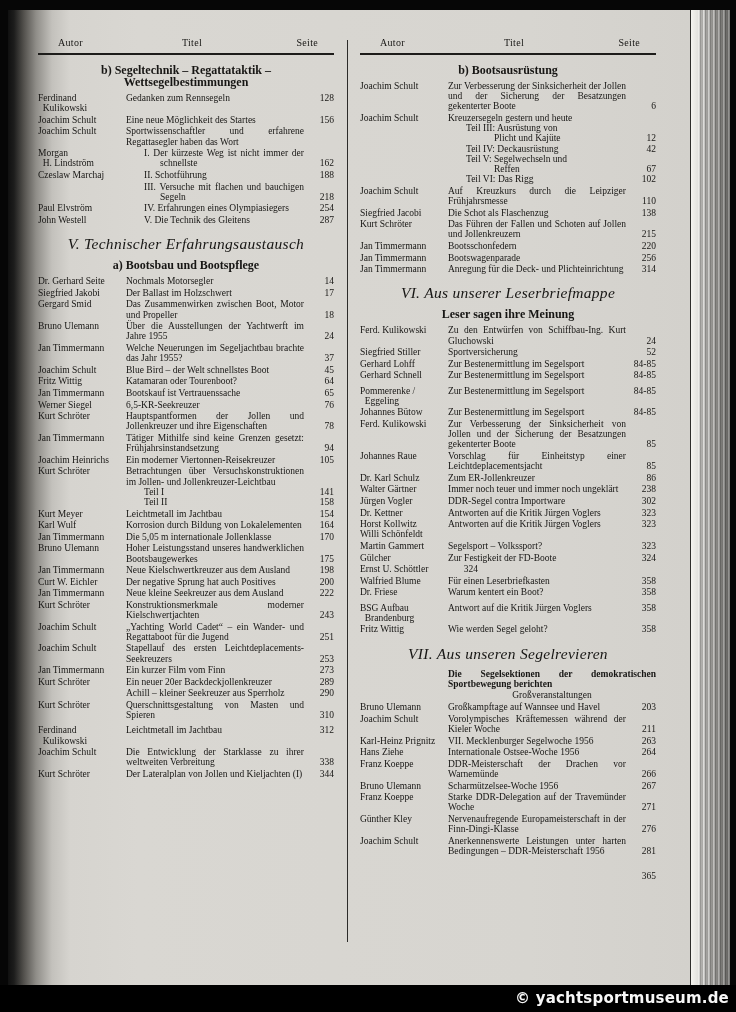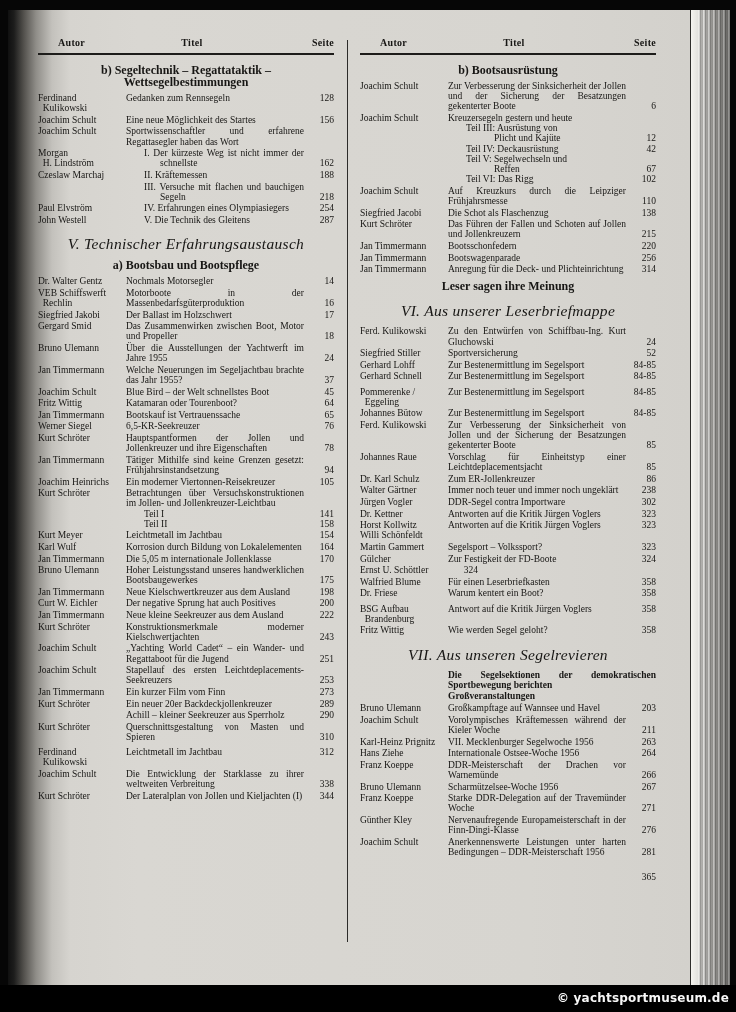--- a/index.html
+++ b/index.html
@@ -22,46 +22,46 @@
   }
   .edges{
     position:absolute;left:698px;top:10px;width:32px;height:975px;
     background:
       linear-gradient(90deg,rgba(255,255,255,.25),rgba(0,0,0,.38)),
       repeating-linear-gradient(90deg,#dddcd8 0px,#f0efec 1px,#7e7d79 2.5px,#b4b2ad 4px,#8b8a86 5px);
   }
   .bottombar{
     position:absolute;left:0;bottom:0;width:736px;height:27px;background:#000;
     color:#f7f7f7;font-family:"DejaVu Sans", sans-serif;font-weight:700;
-    font-size:12px;line-height:26px;text-align:right;
+    font-size:15px;line-height:26px;text-align:right;
     padding-right:7px;box-sizing:border-box;letter-spacing:.2px;
   }
   
   .content{
     position:absolute;left:30px;top:28px;width:618px;height:944px;
     overflow:hidden;color:#171614;
   }
   .divider{
     position:absolute;left:309px;top:2px;width:1px;height:902px;background:#2c2b29;
   }
   .colwrap{display:flex;}
   .col{width:296px;font-size:9.5px;line-height:10.2px;}
   .col + .col{margin-left:26px;}
-  .chead{position:relative;height:13px;font-size:10px;letter-spacing:.3px;font-weight:bold;}
+  .chead{position:relative;height:13px;font-size:10px;letter-spacing:.3px;}
   .chead .ha{position:absolute;left:20px;}
   .chead .ht{position:absolute;left:12px;right:0;text-align:center;}
-  .chead .hs{position:absolute;right:0;}
+  .chead .hs{position:absolute;right:16px;}
   .crule{border-bottom:2px solid #1d1c1a;margin-top:2px;margin-bottom:9px;}
   
   .blk.section{font-weight:700;text-align:center;white-space:pre-line;
     margin:6px 0 5px;font-size:12px;line-height:12px;}
   .blk.chapter{font-style:italic;text-align:center;font-size:15.5px;line-height:17px;
     margin:10px 0 7px;letter-spacing:.3px;font-family:Liberation Serif, serif;}
   .blk.intro{margin-left:88px;text-align:justify;margin-bottom:1px;font-weight:bold;}
-  .blk.intro-bold{margin-left:88px;font-weight:700;margin-bottom:2px;}
+  .blk.intro-bold{margin-left:88px;font-weight:400;margin-bottom:2px;text-align:center;}
   .blk.folio{text-align:right;margin-top:15px;}
   
   .entry{display:flex;margin-bottom:1.4px;}
   .entry.gap{margin-top:5px;}
   .a{flex:0 0 88px;white-space:pre-wrap;}
   .mid{flex:1;min-width:0;}
   .trow{display:flex;}
   .t{flex:1;text-align:justify;white-space:pre-line;}
   .t.hang{padding-left:34px;text-indent:-16px;}
   .t.sub{padding-left:46px;text-indent:-28px;text-align:left;}
@@ -119,21 +119,21 @@
                 <div class="trow">
                   <div class="t hang">I. Der kürzeste Weg ist nicht immer der schnellste</div>
                   <div class="p">162</div>
                 </div>
               </div>
             </div>
             <div class="entry">
               <div class="a">Czeslaw Marchaj</div>
               <div class="mid">
                 <div class="trow">
-                  <div class="t hang">II. Kräftemessen</div>
+                  <div class="t hang">II. Schotführung</div>
                   <div class="p">188</div>
                 </div>
               </div>
             </div>
             <div class="entry">
               <div class="a"></div>
               <div class="mid">
                 <div class="trow">
                   <div class="t hang">III. Versuche mit flachen und bauchigen Segeln</div>
                   <div class="p">218</div>
@@ -154,35 +154,25 @@
               <div class="mid">
                 <div class="trow">
                   <div class="t hang">V. Die Technik des Gleitens</div>
                   <div class="p">287</div>
                 </div>
               </div>
             </div>
             <div class="blk chapter">V. Technischer Erfahrungsaustausch</div>
             <div class="blk section">a) Bootsbau und Bootspflege</div>
             <div class="entry">
-              <div class="a">Dr. Walter Gentz</div>
+              <div class="a">Dr. Gerhard Seite</div>
               <div class="mid">
                 <div class="trow">
                   <div class="t">Nochmals Motorsegler</div>
                   <div class="p">14</div>
-                </div>
-              </div>
-            </div>
-            <div class="entry">
-              <div class="a">VEB Schiffswerft
-  Rechlin</div>
-              <div class="mid">
-                <div class="trow">
-                  <div class="t">Motorboote in der Massenbedarfsgüterproduktion</div>
-                  <div class="p">16</div>
                 </div>
               </div>
             </div>
             <div class="entry">
               <div class="a">Siegfried Jakobi</div>
               <div class="mid">
                 <div class="trow">
                   <div class="t">Der Ballast im Holzschwert</div>
                   <div class="p">17</div>
                 </div>
@@ -543,22 +533,22 @@
             </div>
             <div class="entry">
               <div class="a">Jan Timmermann</div>
               <div class="mid">
                 <div class="trow">
                   <div class="t">Anregung für die Deck- und Plichteinrichtung</div>
                   <div class="p">314</div>
                 </div>
               </div>
             </div>
+            <div class="blk chapter">VI. Aus unserer Leserbriefmappe</div>
             <div class="blk section">Leser sagen ihre Meinung</div>
-            <div class="blk chapter">VI. Aus unserer Leserbriefmappe</div>
             <div class="entry">
               <div class="a">Ferd. Kulikowski</div>
               <div class="mid">
                 <div class="trow">
                   <div class="t">Zu den Entwürfen von Schiffbau-Ing. Kurt Gluchowski</div>
                   <div class="p">24</div>
                 </div>
               </div>
             </div>
             <div class="entry">

